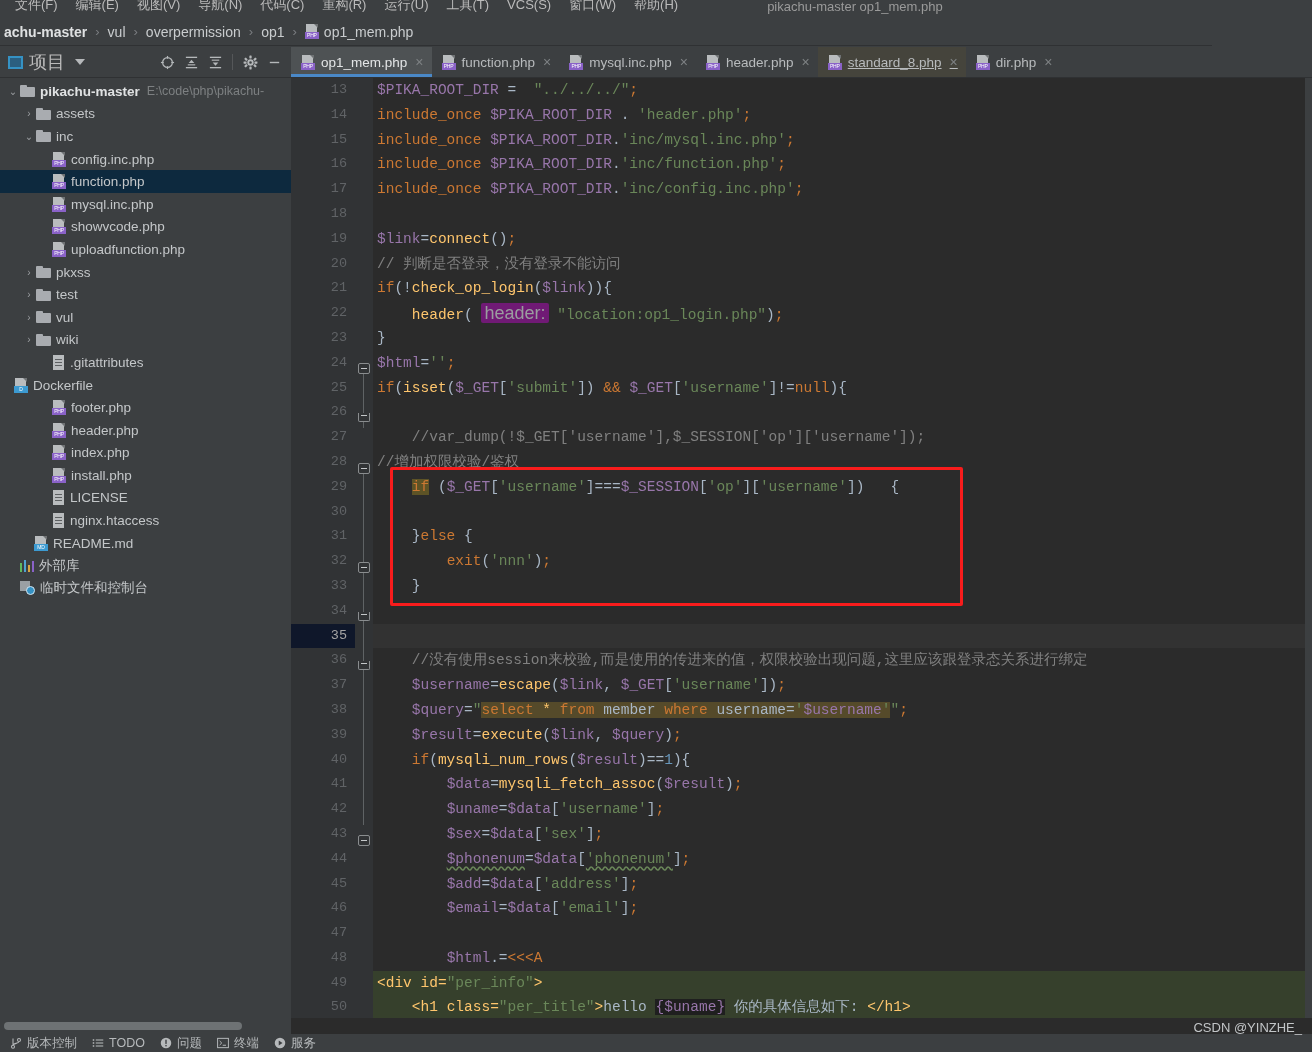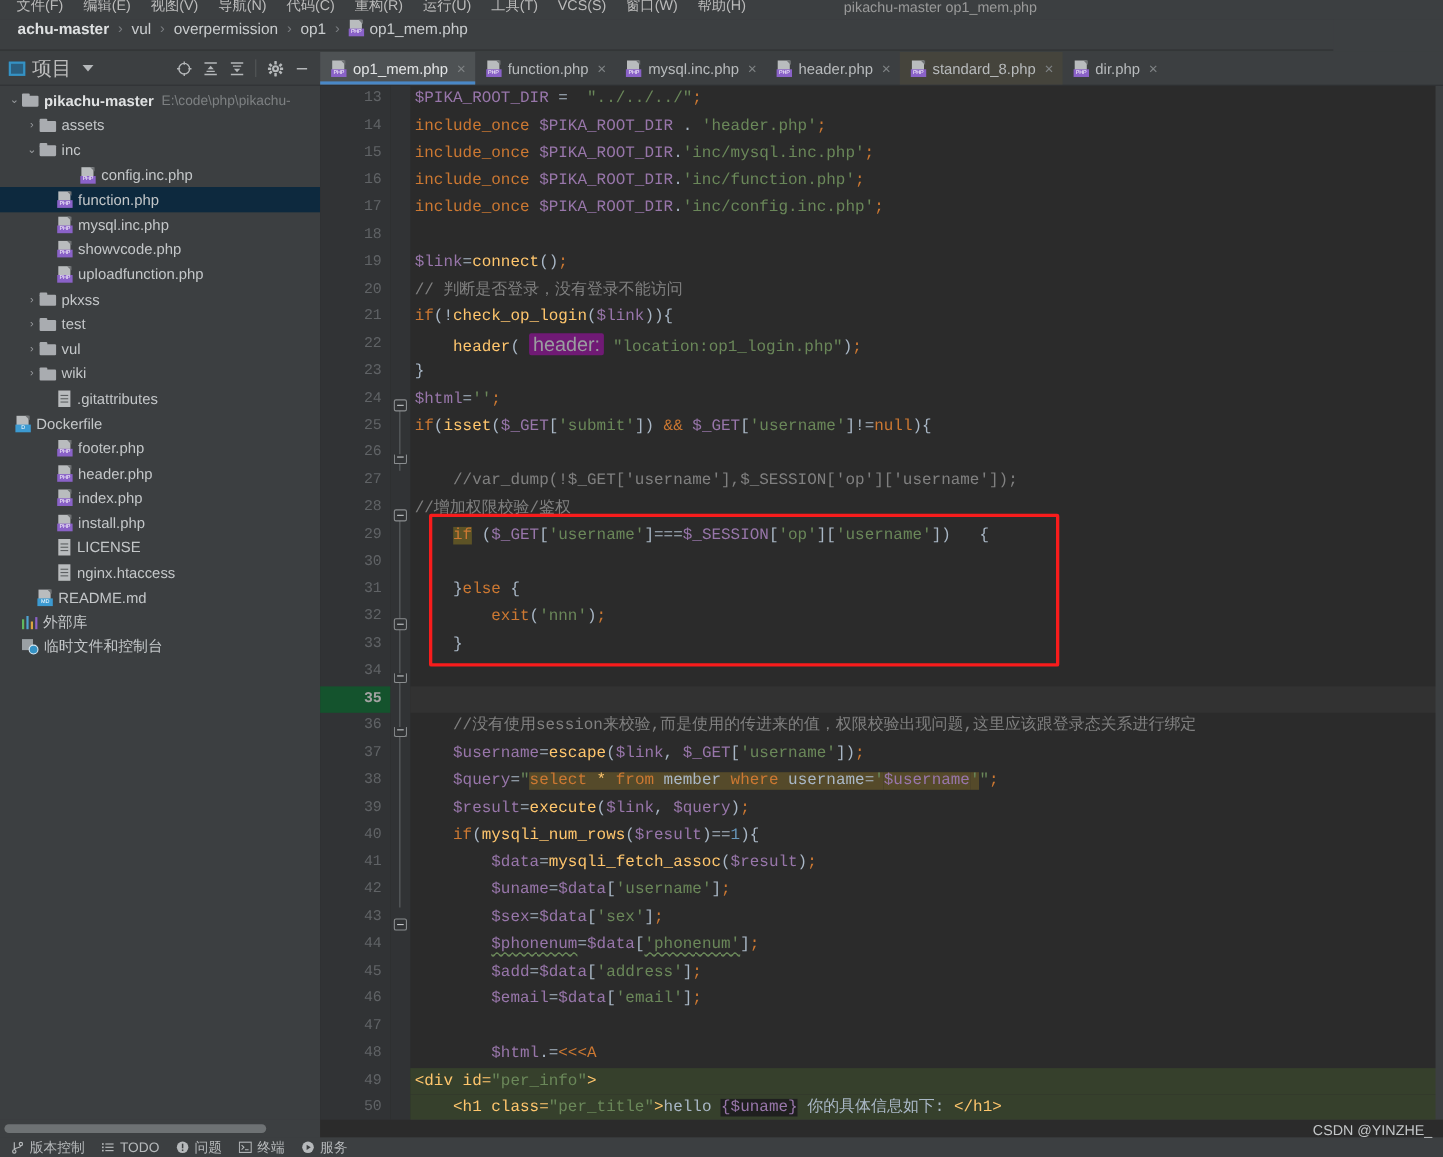--- a/index.html
+++ b/index.html
@@ -16,22 +16,22 @@
     position: absolute; top: 0; left: 0; width: 1312px; height: 18px;
     background: #3c3f41; color: #bbbbbb; font-size: 13px;
     display: flex; align-items: flex-end; padding-left: 6px; overflow: hidden;
   }
   .menubar .mi { padding: 0 9px; line-height: 18px; white-space: nowrap; position: relative; top: -4px; }
   .menubar .title-frag { margin-left: 80px; color: #9a9a9a; position: relative; top: -4px; }
 
   
   .breadcrumb {
     position: absolute; top: 18px; left: 0; width: 1212px; height: 28px;
-    background: #3c3f41; display: flex; 
-    padding-left: 16px; font-size: 14px; color: #c9ccce;
+    background: #3c3f41; display: flex; align-items: center;
+    padding-left: 4px; font-size: 14px; color: #c9ccce;
     border-bottom: 1px solid #2f3133;
   }
   .crumb { white-space: nowrap; }
   .crumb.bold { font-weight: bold; color: #dfe1e2; }
   .crumb-sep { color: #7a7d80; margin: 0 8px; font-size: 13px; }
 
   
   .panel-head {
     position: absolute; top: 47px; left: 0; width: 291px; height: 31px;
     background: #3c3f41; display: flex; align-items: center;
@@ -47,21 +47,21 @@
   .tabbar {
     position: absolute; top: 47px; left: 291px; width: 1021px; height: 31px;
     background: #3c3f41; display: flex; align-items: stretch; overflow: hidden;
     border-bottom: 1px solid #2f3133;
   }
   .tab {
     display: flex; align-items: center; gap: 6px; padding: 0 8px 0 10px;
     font-size: 13.5px; color: #b8bbbd; position: relative; white-space: nowrap;
   }
   .tab.active { background: #4e5254; color: #e3e5e6; }
-  .tab.hl { background: #45443c; }
+  .tab.hl { background: #45443c; text-decoration: underline; }
   .tab.active::after {
     content:""; position:absolute; left:0; right:0; bottom:0; height:3px; background:#4a88c7;
   }
   .tab .x { color: #7e8284; font-size: 14px; margin-left: 2px; }
 
   
   .php-ico { width: 14px; height: 15px; position: relative; display:inline-block; flex:none; }
   .php-ico .sheet { position:absolute; left:1px; top:0; width:11px; height:9px; background:#b9bcbe; }
   .php-ico .corner { position:absolute; right:1px; top:0; width:0;height:0;
       border-left:4px solid transparent; border-top:4px solid #6f7274;}
@@ -108,21 +108,21 @@
     position: absolute; top: 78px; left: 291px; width: 1021px; height: 1016px;
     background: #2b2b2b; overflow: hidden;
   }
   .gutter {
     position: absolute; top:0; left:0; width: 64px; height: 940px; background:#313335;
   }
   .gutter-line {
     height: 24.8px; line-height: 24.8px; text-align: right; padding-right: 8px;
     color: #606366; font-size: 13.5px; font-family: "Liberation Mono", monospace;
   }
-  .gutter-line.cur { color:#a4a3a3; background:#14532d; font-weight:bold; }
+  .gutter-line.cur { color:#a4a3a3; background:#0f172a; font-weight:normal; }
   .foldcol { position:absolute; top:0; left:64px; width:18px; height:940px; background:#313335; }
   .fold-vline { position:absolute; left:8px; width:1px; background:#5f6365; }
   .fold-box {
     position:absolute; left:3px; top:7px; width:12px; height:11px;
     border:1px solid #8a8d8f; background:#313335; border-radius:2px;
   }
   .fold-box.minus::before {
     content:""; position:absolute; left:2px; top:4px; width:6px; height:1px; background:#c4c7c9;
   }
   .fold-box.end { border-top:none; height:9px; top:9px; border-radius:0 0 2px 2px; }
@@ -342,21 +342,21 @@
         <span class="nm">assets</span>
       </div>
       <div class="trow" style="padding-left: 22px;">
         <span class="arrow">⌄</span>
         <span class="fold-ico">
           <span class="t"></span>
           <span class="b"></span>
         </span>
         <span class="nm">inc</span>
       </div>
-      <div class="trow" style="padding-left: 59px;">
+      <div class="trow" style="padding-left: 38px;">
         <span class="arrow"></span>
         <span class="php-ico">
           <span class="sheet"></span>
           <span class="corner"></span>
           <span class="tag">PHP</span>
         </span>
         <span class="nm">config.inc.php</span>
       </div>
       <div class="trow sel" style="padding-left: 38px;">
         <span class="arrow"></span>

